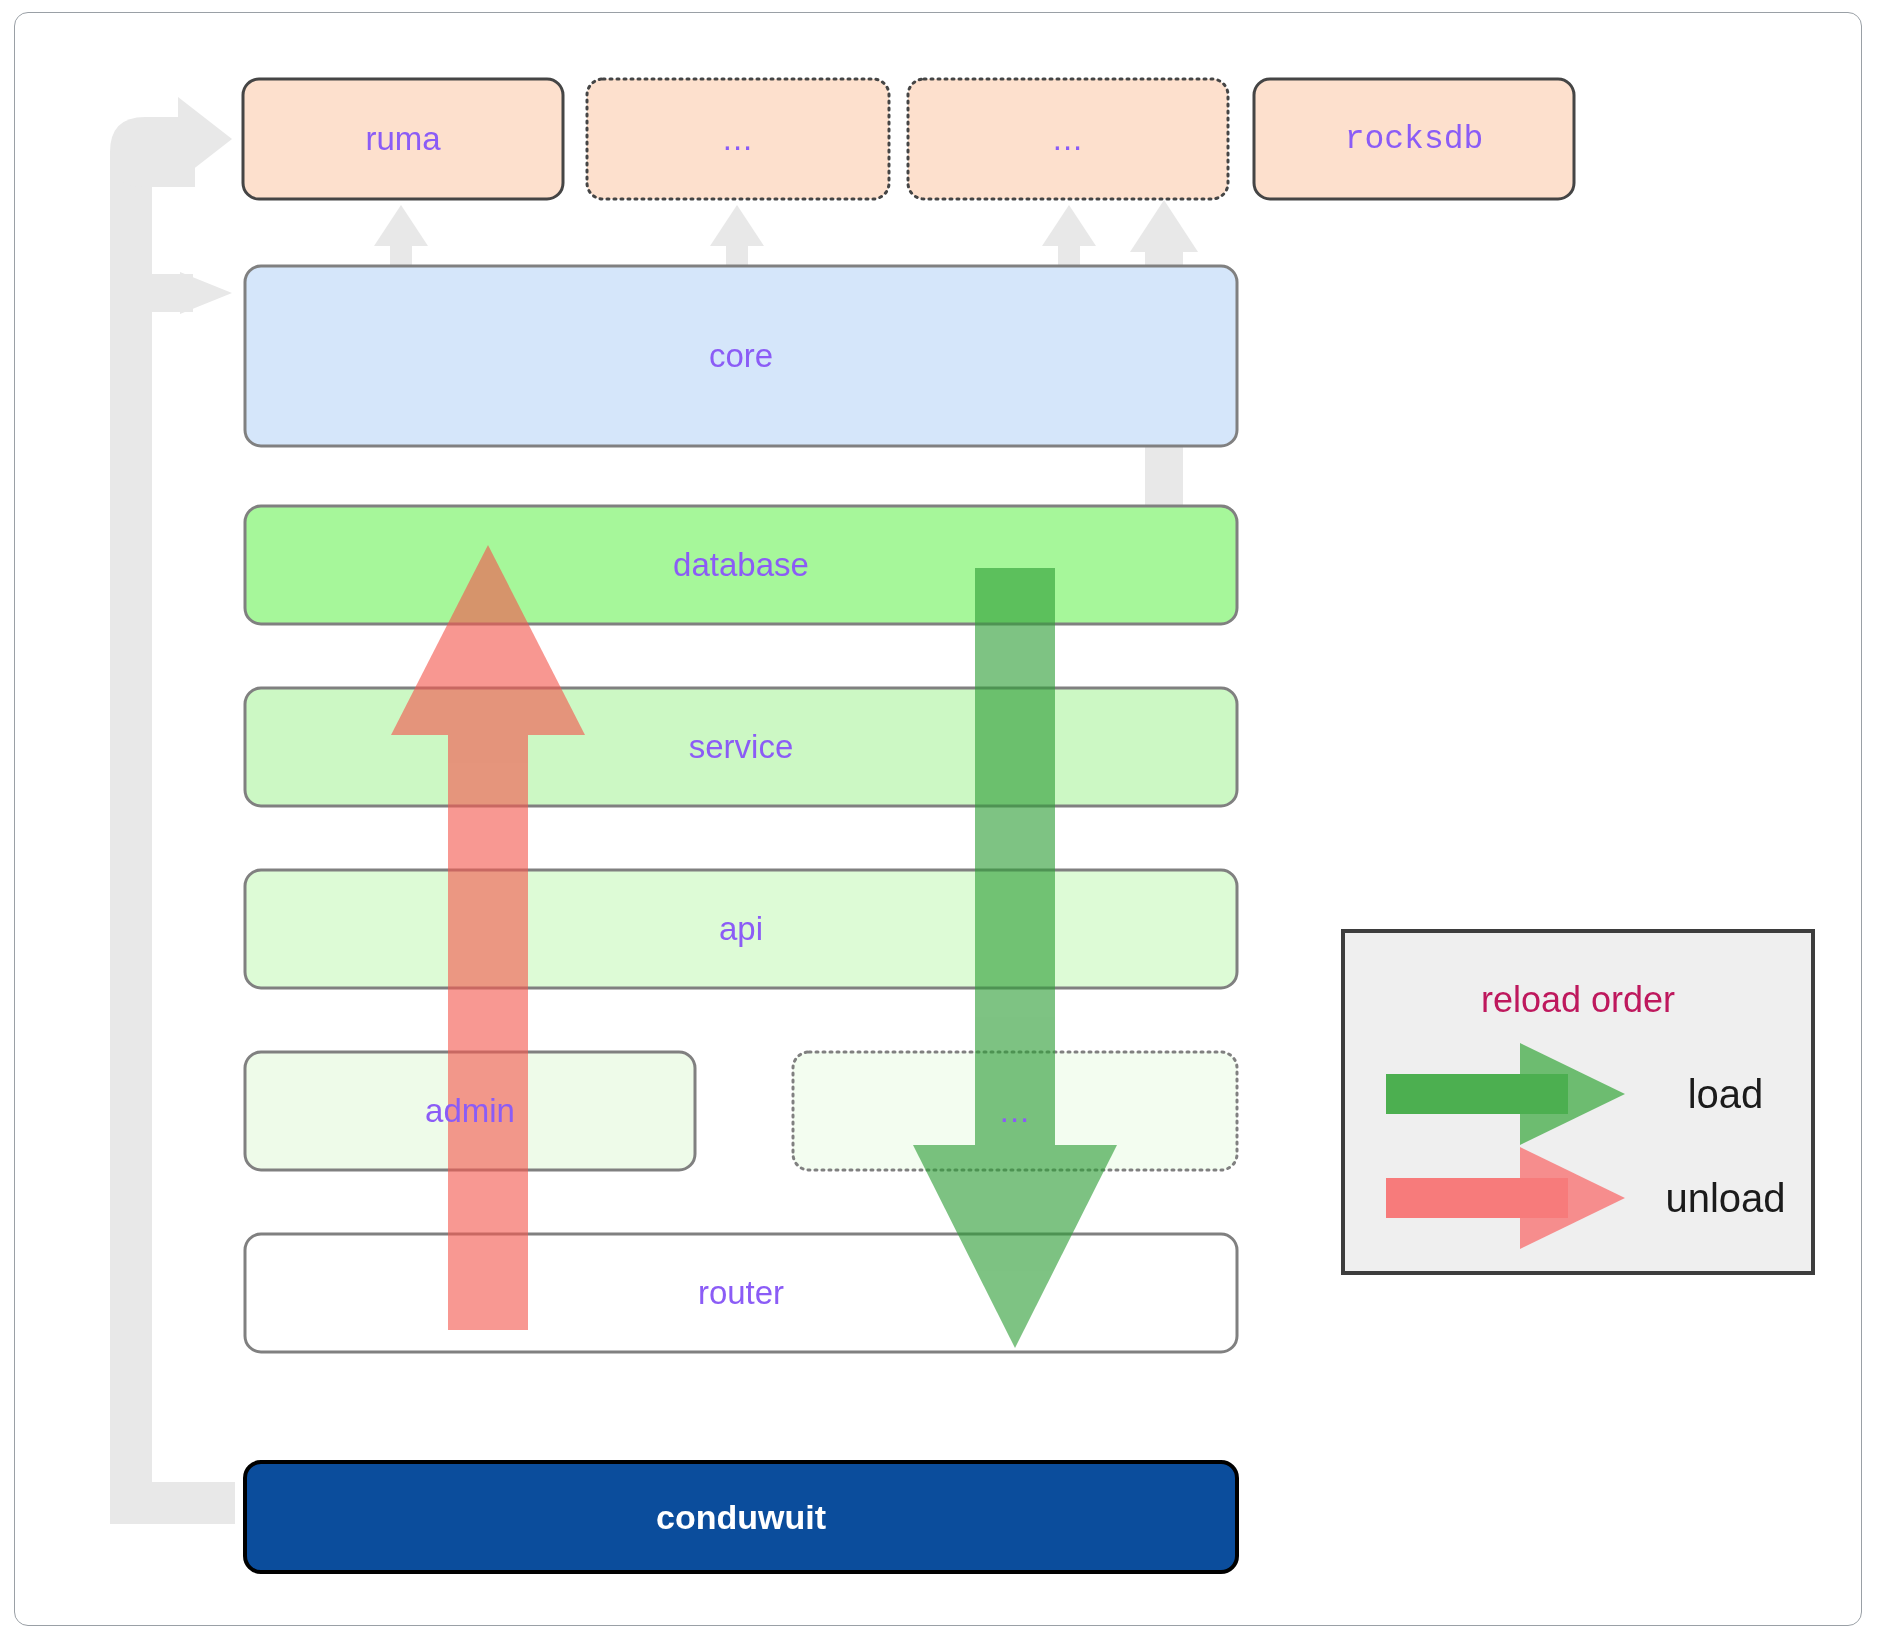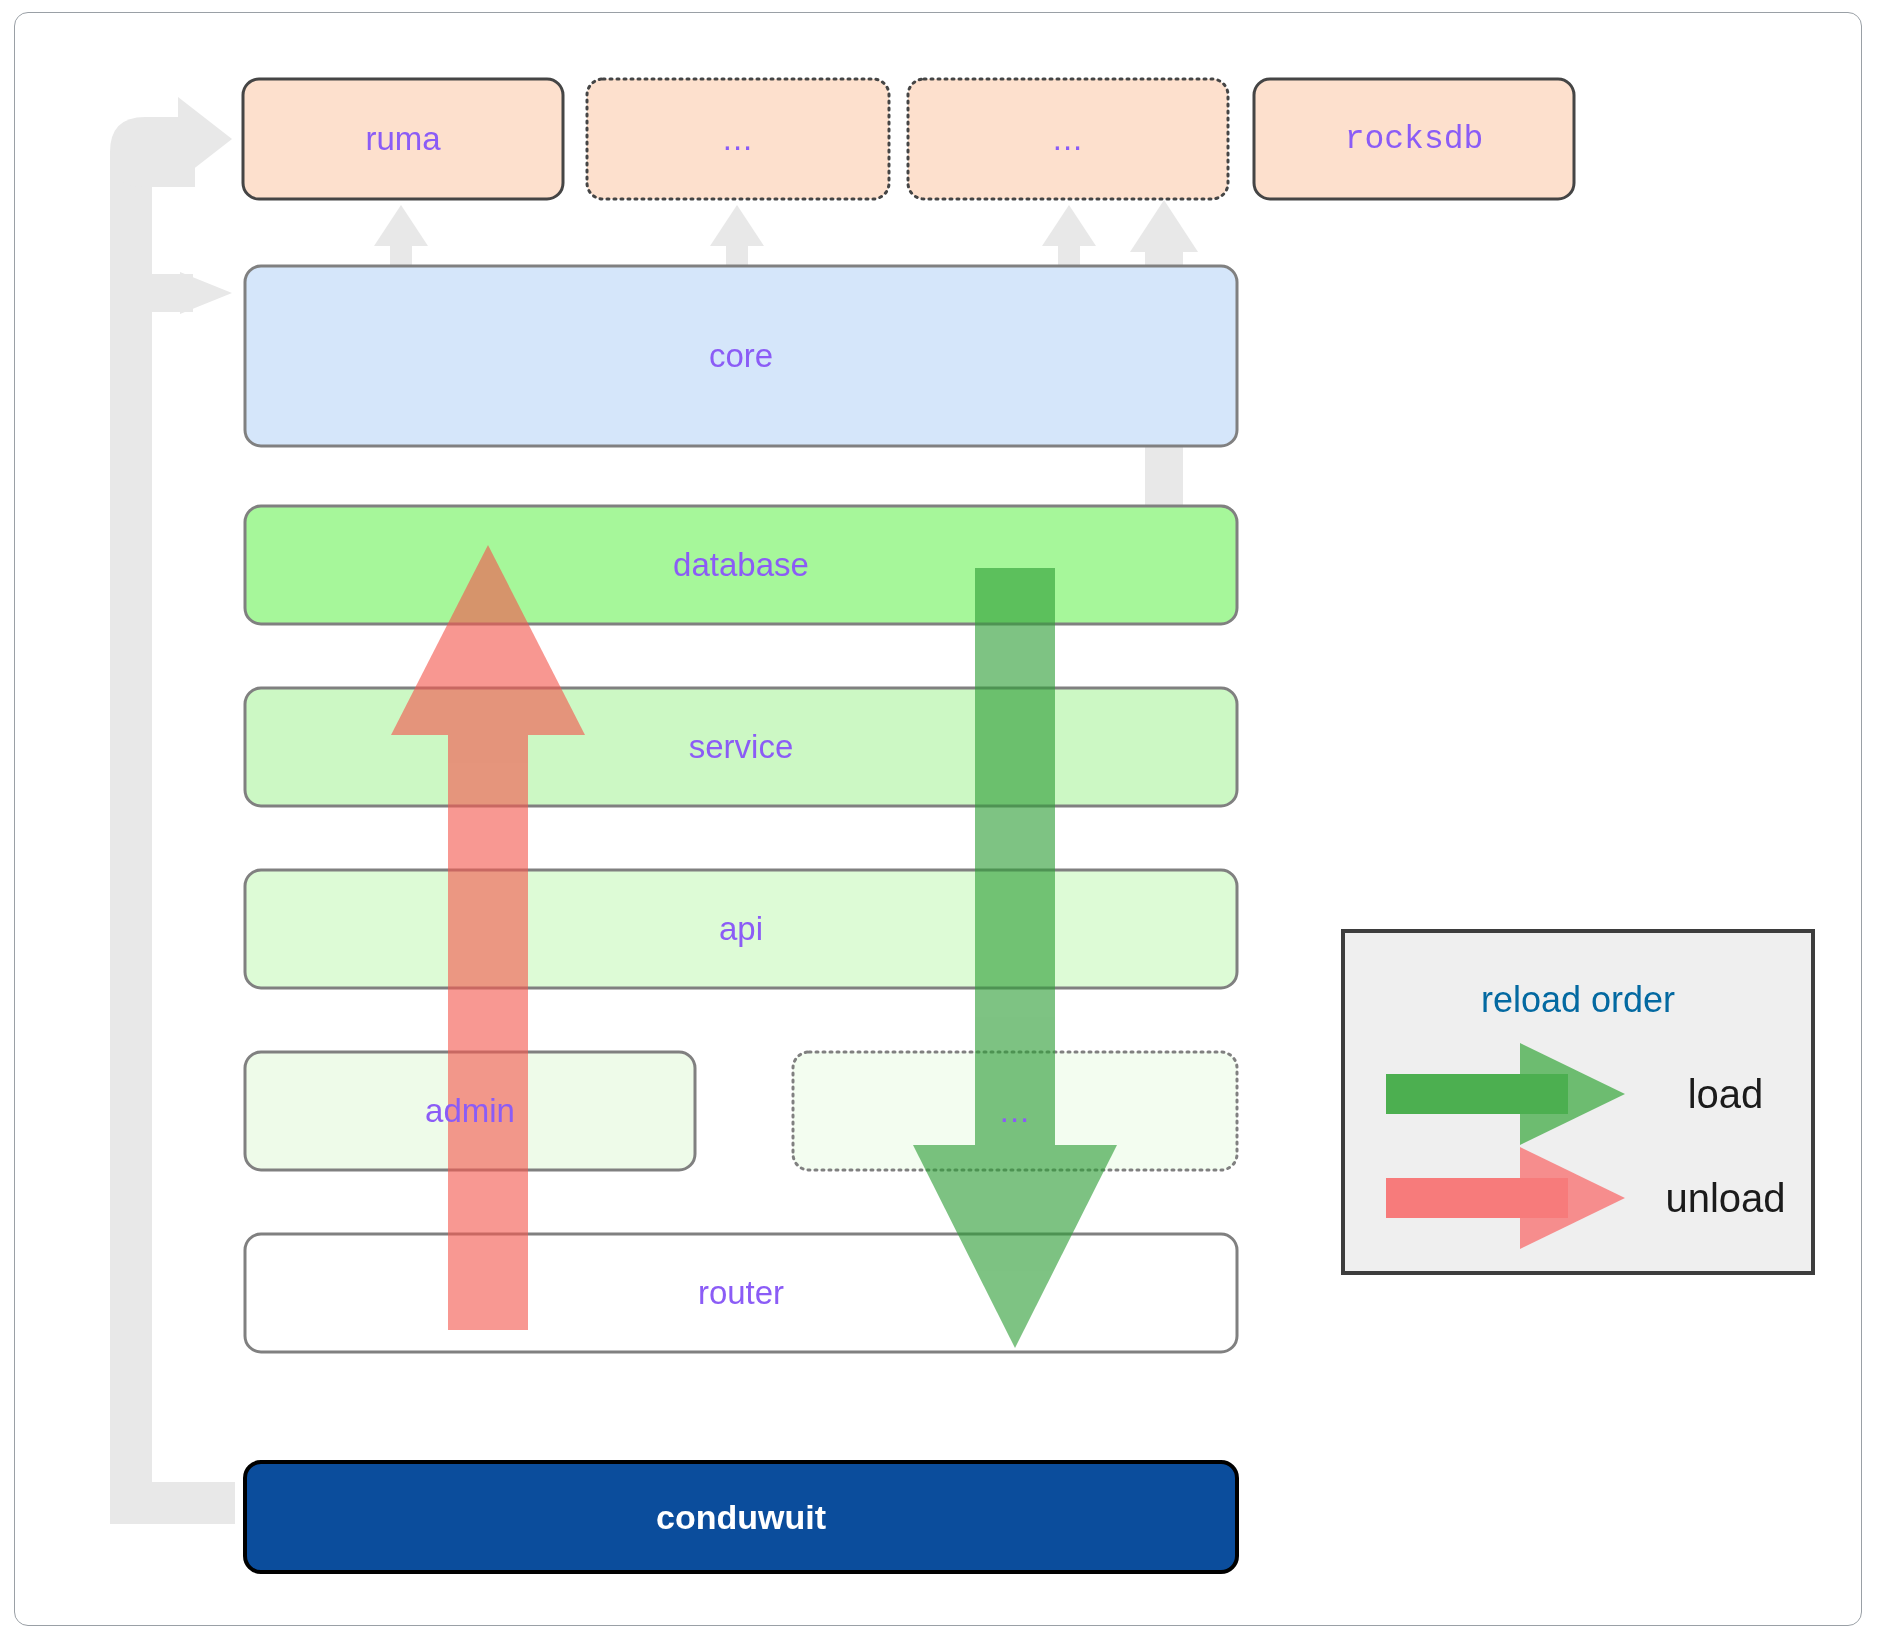--- a/index.html
+++ b/index.html
@@ -6,21 +6,21 @@
   body{font-family:"Liberation Sans",sans-serif;}
   #stage{position:relative;width:1883px;height:1643px;background:#fff;overflow:hidden;}
   #frame{position:absolute;left:14px;top:12px;width:1848px;height:1614px;
          border:1px solid #9aa0a6;border-radius:14px;background:#fff;box-sizing:border-box;}
   svg.layer{position:absolute;left:0;top:0;width:1883px;height:1643px;}
   .lbl{position:absolute;display:flex;align-items:center;justify-content:center;
        color:#8b5cf6;white-space:nowrap;pointer-events:none;}
   .lbl.box{font-size:33px;}
   .lbl.dots{font-size:33px;letter-spacing:1px;}
   .lbl.white{color:#ffffff;font-size:34px;font-weight:bold;}
-  .lbl.legend-title{font-size:36px;color:#0369a1;}
+  .lbl.legend-title{font-size:36px;color:#be185d;}
   .lbl.legend-item{font-size:40px;color:#1b1b1b;}
 </style>
 </head>
 <body>
 
 <div id="stage">
   <div id="frame"></div>
 
   <svg class="layer">
     <g fill="#e8e8e8">

